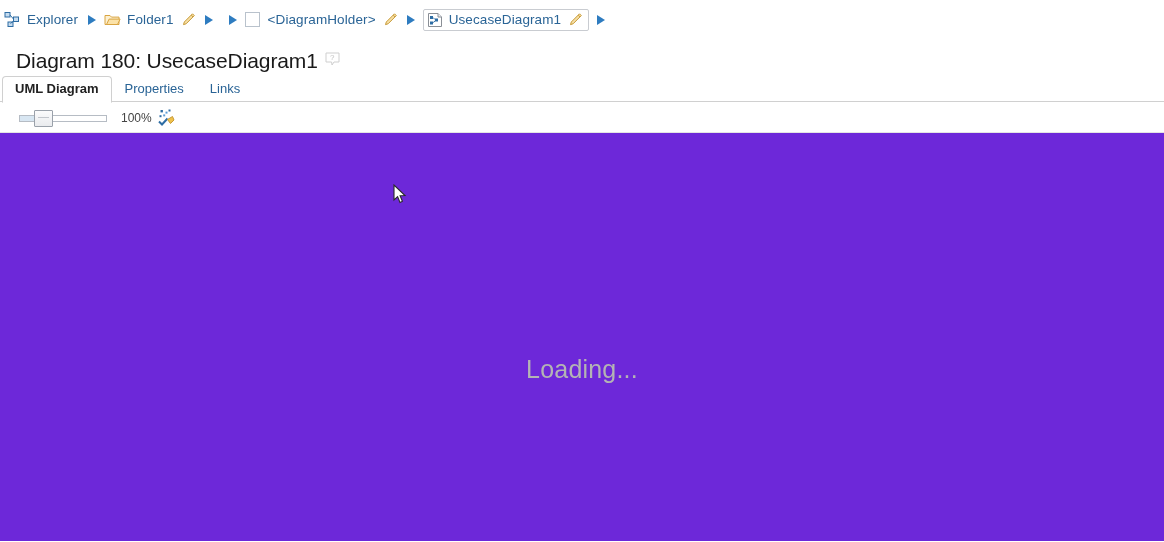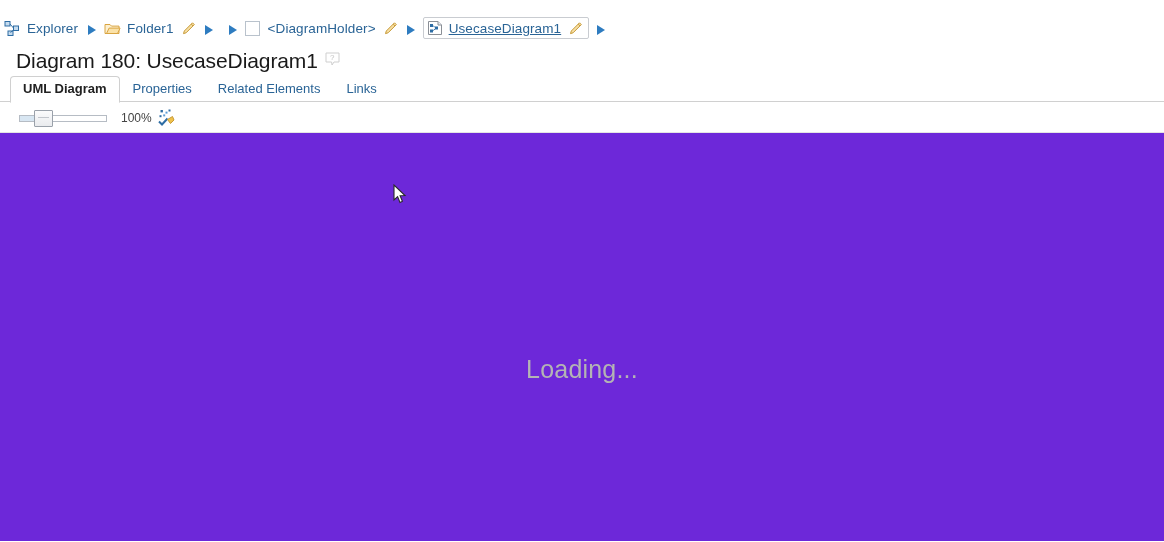--- a/index.html
+++ b/index.html
@@ -13,21 +13,21 @@
     font-family: "Liberation Sans", sans-serif;
     color: #333333;
     overflow: hidden;
     position: relative;
   }
 
   
   .breadcrumb {
     height: 39px;
     display: flex;
-    align-items: flex-end;
+    align-items: center;
     padding-left: 4px;
     box-sizing: border-box;
     white-space: nowrap;
   }
   .crumb {
     display: inline-flex;
     align-items: center;
     height: 22px;
   }
   .crumb-label {
@@ -38,21 +38,20 @@
   }
   .crumb.current {
     border: 1px solid #c9ccd1;
     background: #ffffff;
     border-radius: 2px;
     padding: 1px 4px 1px 3px;
     height: 22px;
     box-sizing: border-box;
   }
   .crumb.current .crumb-label {
-    text-decoration: underline;
     color: #2a6496;
   }
   .sep-arrow {
     width: 14px;
     height: 18px;
     display: inline-flex;
     align-items: center;
     justify-content: center;
     margin: 0 5px;
     flex: 0 0 auto;
@@ -114,21 +113,21 @@
     left: 0; right: 0;
     bottom: 0;
     height: 1px;
     background: #d0d0d0;
   }
   .tabs {
     position: relative;
     display: flex;
     align-items: flex-end;
     height: 28px;
-    padding-left: 10px;
+    padding-left: 2px;
     box-sizing: border-box;
   }
   .tab {
     font-size: 13px;
     color: #2a6496;
     padding: 4px 13px 6px 13px;
     line-height: 15px;
     position: relative;
     background: transparent;
     box-sizing: border-box;
@@ -333,23 +332,20 @@
 </div>
 
 <div class="tabbar">
   <div class="tabline"></div>
   <div class="tabs">
     <div class="tab active">
       <span>UML Diagram</span>
     </div>
     <div class="tab">
       <span>Properties</span>
-    </div>
-    <div class="tab">
-      <span>Related Elements</span>
     </div>
     <div class="tab">
       <span>Links</span>
     </div>
   </div>
 </div>
 
 <div class="toolbar">
   <div class="slider">
     <div class="track"></div>

